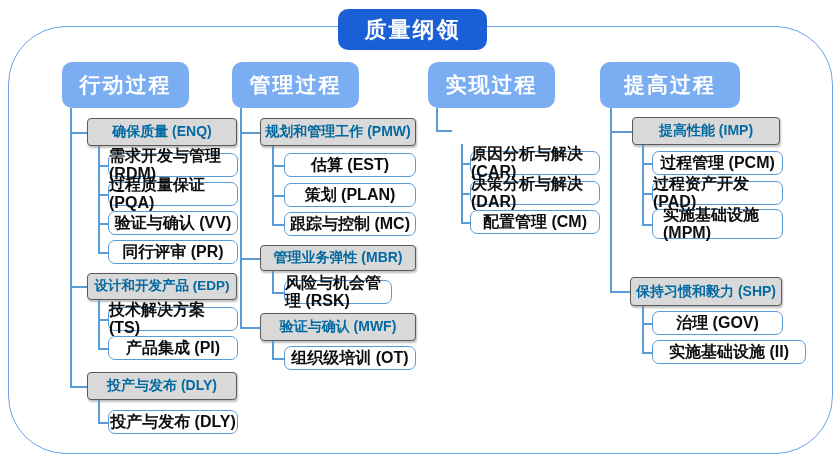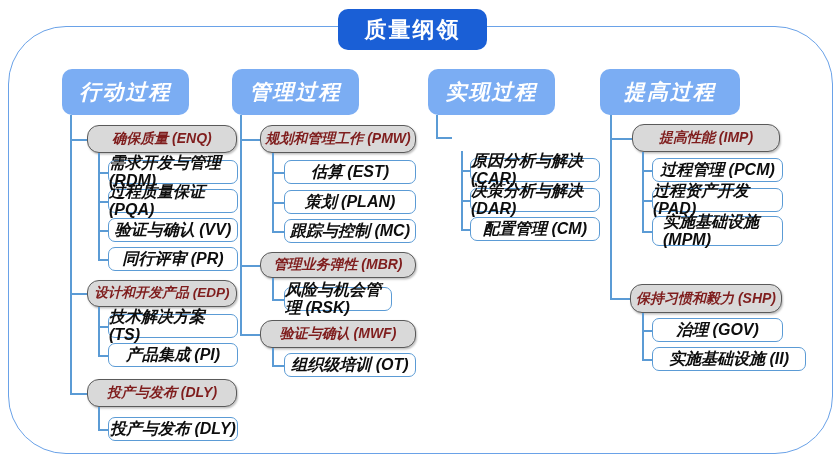--- a/index.html
+++ b/index.html
@@ -3,26 +3,26 @@
 <meta charset="utf-8">
 <style>
   html,body{margin:0;padding:0;background:#ffffff;}
   .stage{position:relative;width:839px;height:469px;background:#ffffff;overflow:hidden;
          font-family:"Liberation Sans","DejaVu Sans",sans-serif;}
   .frame{position:absolute;left:8px;top:26px;width:823px;height:426px;
          border:1.5px solid #6aa2e8;border-radius:58px;background:transparent;}
   .title{position:absolute;left:338px;top:9px;width:149px;height:41px;background:#1a5fd6;
          border-radius:10px;color:#fff;font-weight:bold;font-size:22px;letter-spacing:2px;
          display:flex;align-items:center;justify-content:center;z-index:3;}
-  .col{position:absolute;top:69px;z-index:2;font-style:italic;}
+  .col{position:absolute;top:62px;z-index:2;}
   .hdr{position:absolute;left:0;top:0;height:46px;background:#7badf3;border-radius:10px;
        color:#ffffff;font-weight:bold;font-size:21px;letter-spacing:2px;
        display:flex;align-items:center;justify-content:center;}
-  .gbox{position:absolute;background:#d9d9d9;border:1.6px solid #5a5a5a;border-radius:12px;
-        color:#7f1d1d;font-weight:bold;font-size:14px;display:flex;align-items:center;
+  .gbox{position:absolute;background:#d9d9d9;border:1.6px solid #5a5a5a;border-radius:4px;
+        color:#0369a1;font-weight:bold;font-size:14px;display:flex;align-items:center;
         justify-content:center;box-shadow:1px 1.5px 2px rgba(0,0,0,0.25);line-height:1.1;
         text-align:center;box-sizing:border-box;}
   .wbox{position:absolute;background:#ffffff;border:1.5px solid #5b9bd5;border-radius:7px;
         color:#0d0d0d;font-weight:bold;font-size:16px;display:flex;align-items:center;
         justify-content:center;line-height:1.15;box-sizing:border-box;}
   .vl{position:absolute;width:1.5px;background:#5b9bd5;}
   .hl{position:absolute;height:1.5px;background:#5b9bd5;}
 </style>
 </head>
 <body>

